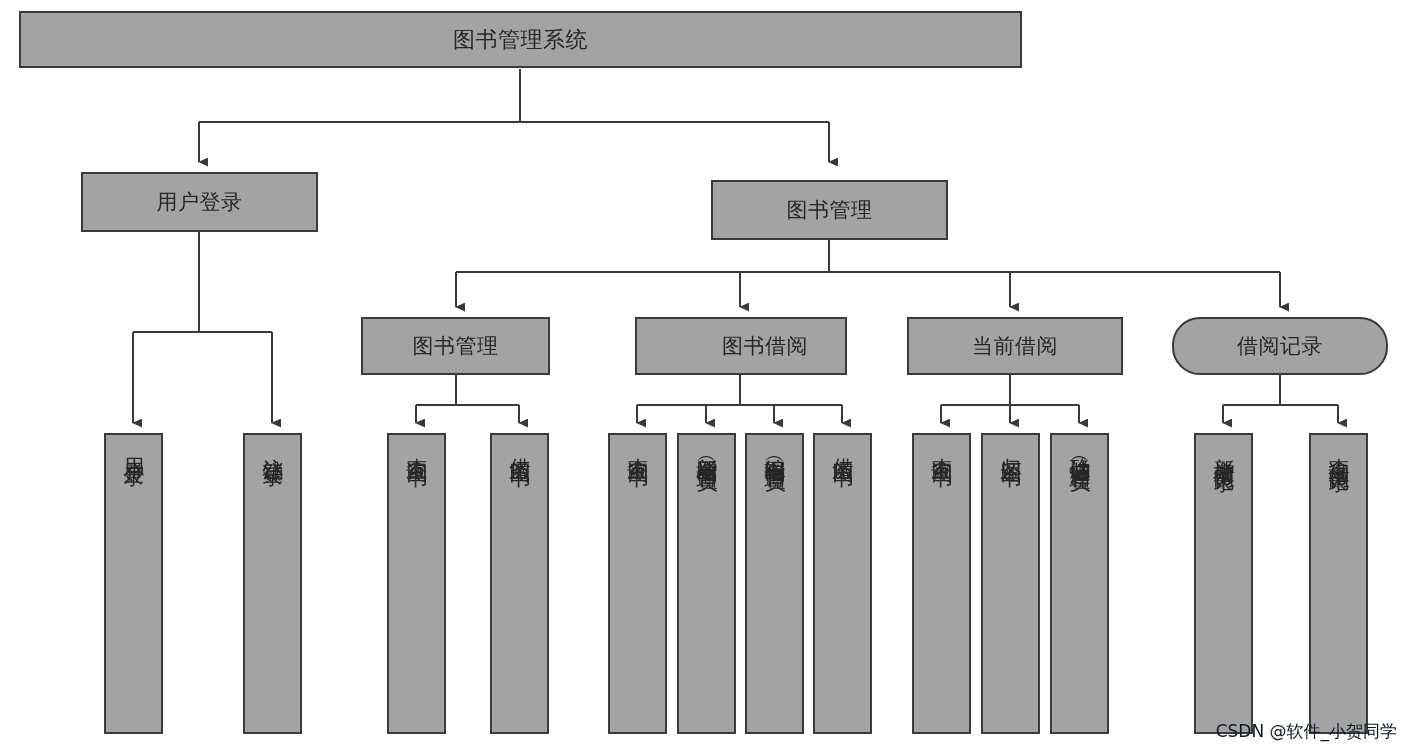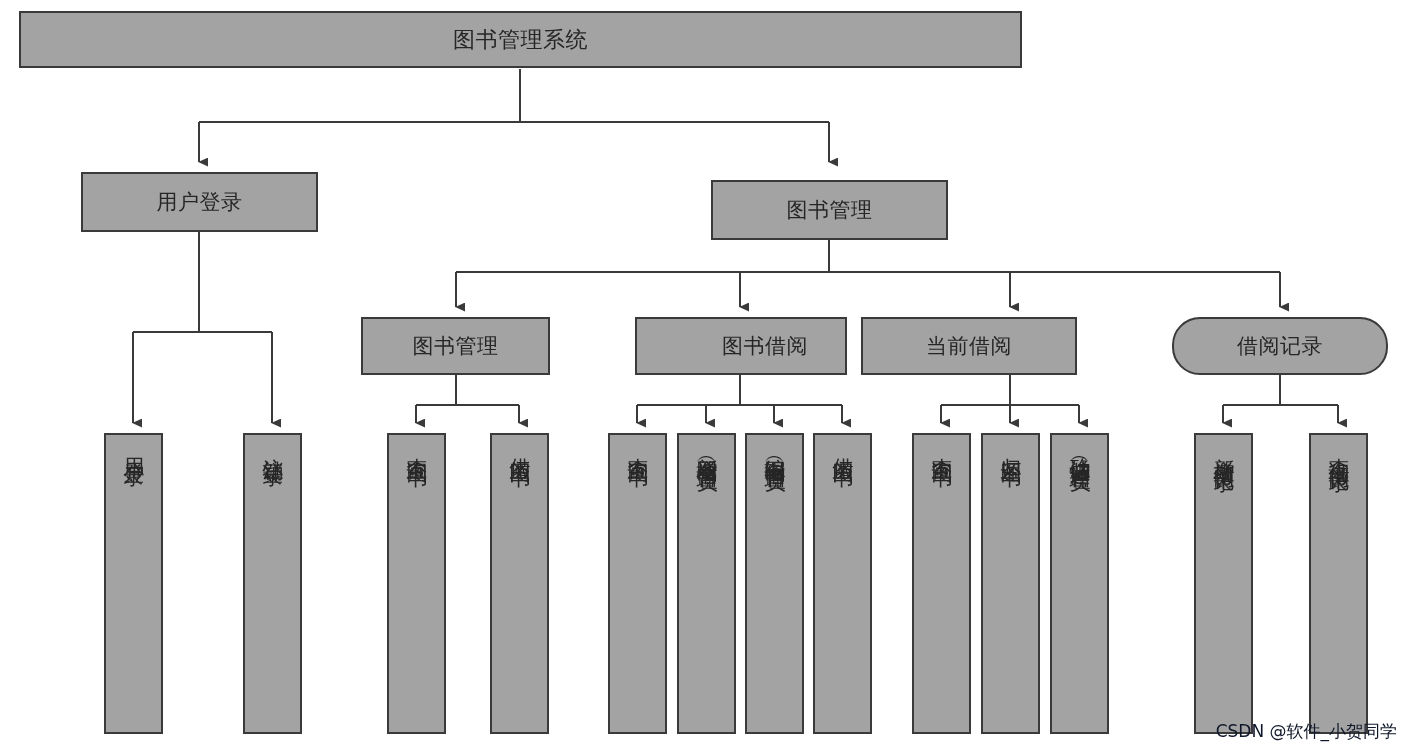--- a/index.html
+++ b/index.html
@@ -144,21 +144,21 @@
   <div class="node horiz" style="left:711px; top:172px; width:237px; height:60px;margin-top:8px;">
     <span class="node-label">图书管理</span>
   </div>
 
   <div class="node horiz" style="left:361px; top:317px; width:189px; height:58px;">
     <span class="node-label">图书管理</span>
   </div>
   <div class="node horiz" style="left:635px; top:317px; width:212px; height:58px;padding-left:48px;">
     <span class="node-label">图书借阅</span>
   </div>
-  <div class="node horiz" style="left:861px; top:317px; width:216px; height:58px;">
+  <div class="node horiz" style="left:907px; top:317px; width:216px; height:58px;">
     <span class="node-label">当前借阅</span>
   </div>
   <div class="node horiz" style="left:1172px; top:317px; width:216px; height:58px;border-radius:28px;">
     <span class="node-label">借阅记录</span>
   </div>
 
   <div class="node vert" style="left:104px; top:433px; width:59px; height:301px;">
     <span class="node-label">用户登录</span>
   </div>
   <div class="node vert" style="left:243px; top:433px; width:59px; height:301px;">

